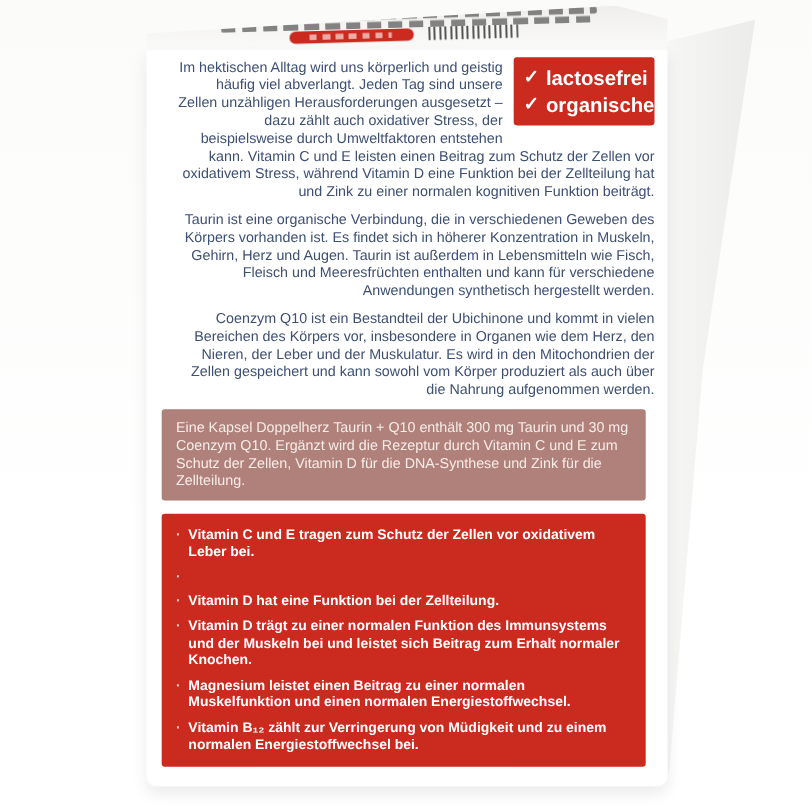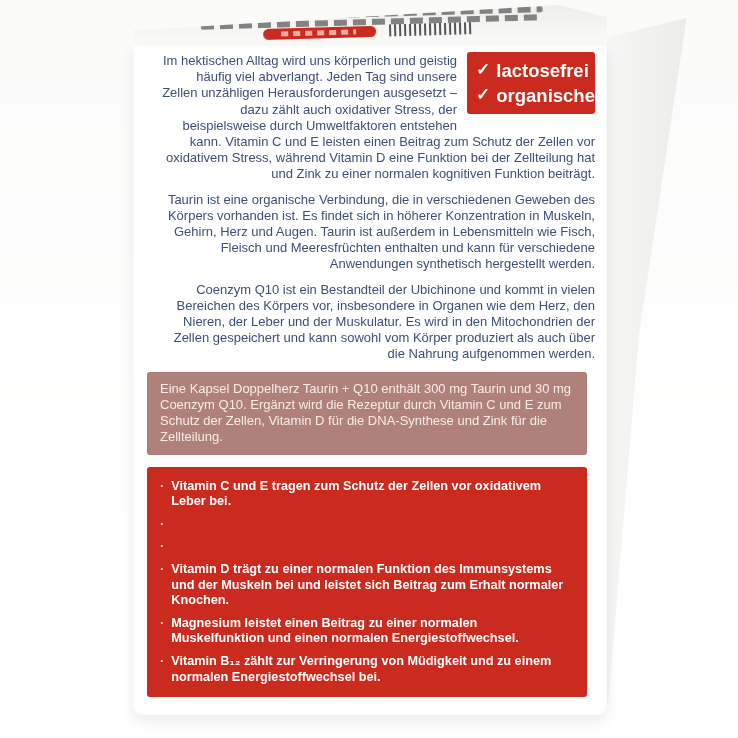--- a/index.html
+++ b/index.html
@@ -118,20 +118,21 @@
         <ul class="benefits-list">
           <li class="benefit-item">
             <span class="dot">·</span>
             <span>Vitamin C und E tragen zum Schutz der Zellen vor oxidativem Leber bei.</span>
           </li>
           <li class="benefit-item">
             <span class="dot">·</span>
           </li>
           <li class="benefit-item">
             <span class="dot">·</span>
+            <span>Vitamin D hat eine Funktion bei der Zellteilung.</span>
           </li>
           <li class="benefit-item">
             <span class="dot">·</span>
             <span>Vitamin D trägt zu einer normalen Funktion des Immunsystems und der Muskeln bei und leistet sich Beitrag zum Erhalt normaler Knochen.</span>
           </li>
           <li class="benefit-item">
             <span class="dot">·</span>
             <span>Magnesium leistet einen Beitrag zu einer normalen Muskelfunktion und einen normalen Energiestoffwechsel.</span>
           </li>
           <li class="benefit-item">

